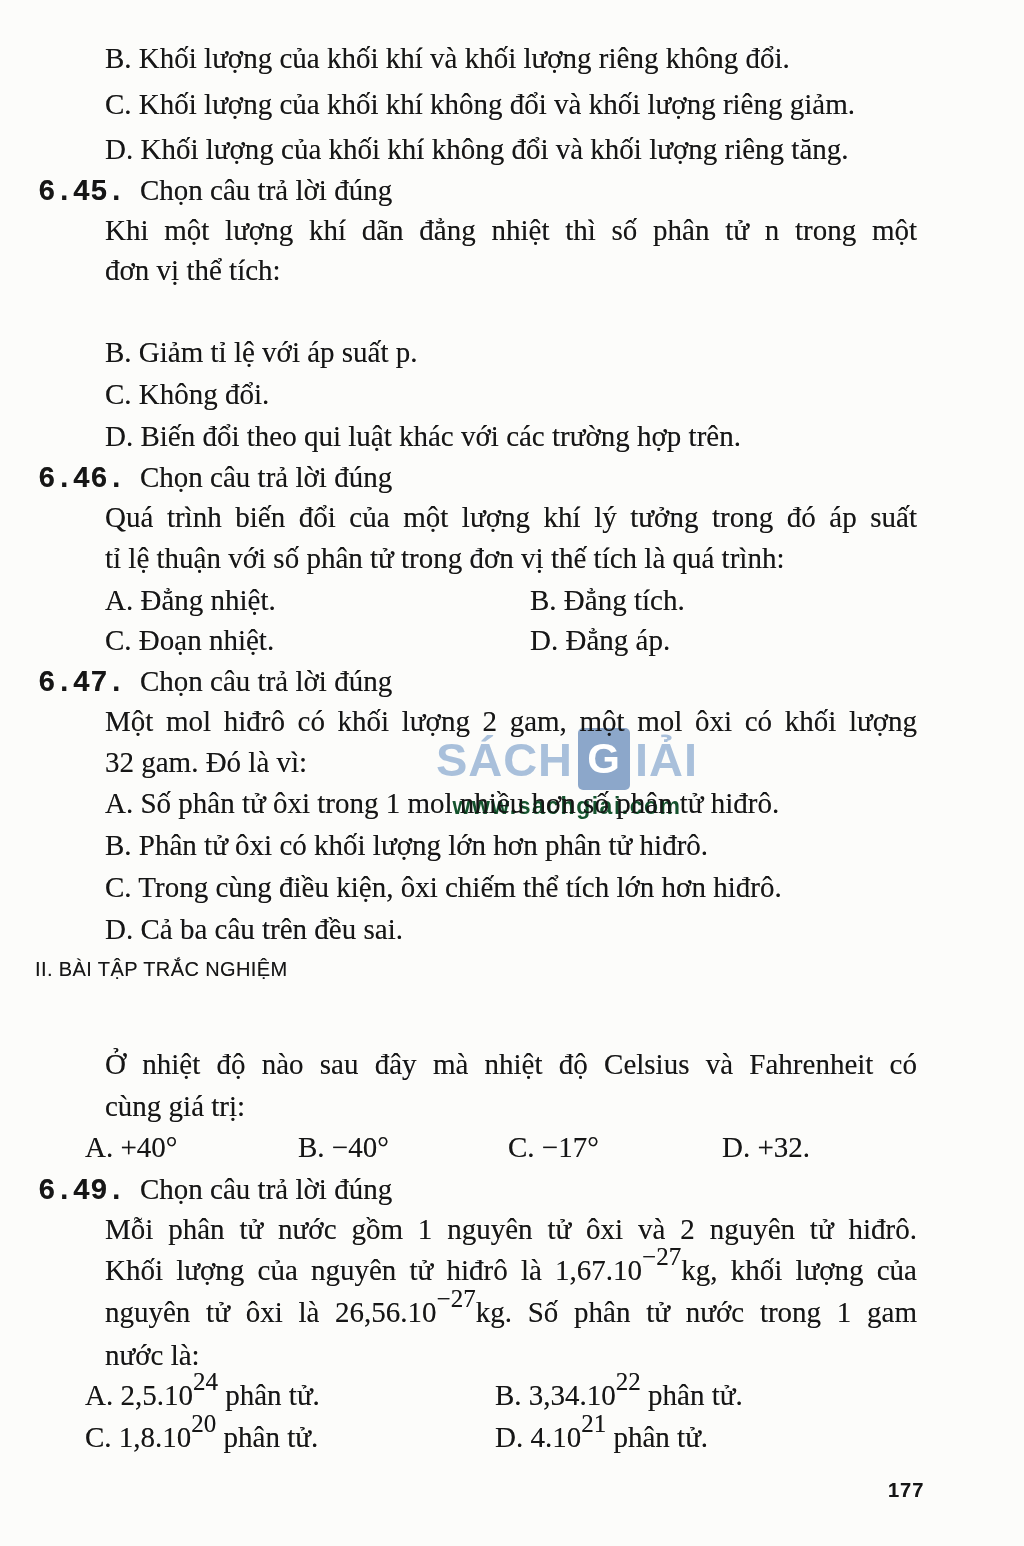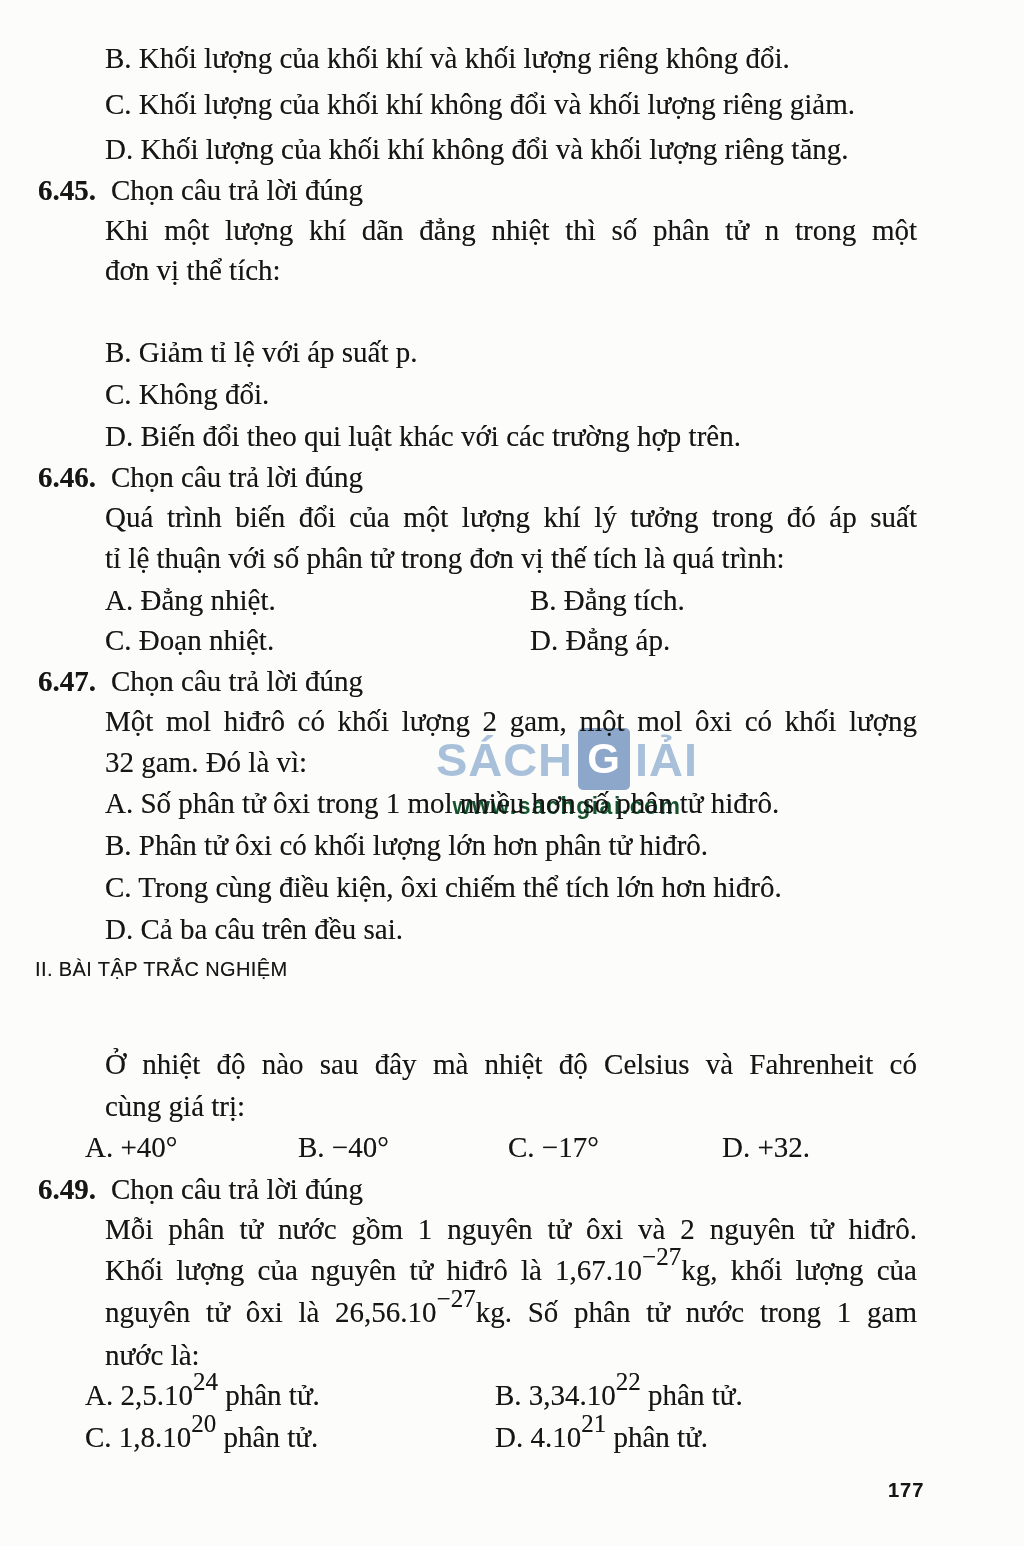--- a/index.html
+++ b/index.html
@@ -7,21 +7,21 @@
     position:relative; width:1024px; height:1546px; margin:0 auto;
     background:#fcfcfa; overflow:hidden;
     font-family:"Liberation Serif","DejaVu Serif",serif; color:#161616;
   }
   .t {
     position:absolute; z-index:2;
     font-size:29px; line-height:37px; white-space:nowrap;
     text-shadow:0 0 0.6px rgba(0,0,0,0.45);
   }
   .just { white-space:normal; width:812px; text-align:justify; text-align-last:justify; }
-  .qnum  { font-weight:700; margin-right:15px; }
+  .qnum  { font-weight:700; margin-right:15px;font-family:Liberation Mono, monospace; }
   .hdr   { font-family:"Liberation Sans",sans-serif; font-weight:400; font-size:20px; letter-spacing:0.4px; }
   .pageno{ font-family:"Liberation Sans",sans-serif; font-weight:700; font-size:20px; letter-spacing:1px; }
   sup.e  { font-size:25px; line-height:0; position:relative; top:-4px; vertical-align:super; }
   
   .wm { position:absolute; left:412px; top:728px; z-index:1;
         font-family:"Liberation Sans",sans-serif; font-weight:700; width:310px; }
   .wm-row { display:flex; align-items:center; justify-content:center; gap:5px;
             color:#a9c0db; font-size:47px; letter-spacing:1px; }
   .wm-box { width:52px; height:62px; background:#8ca7ca; border-radius:5px; flex:0 0 auto;
             display:flex; align-items:center; justify-content:center;

